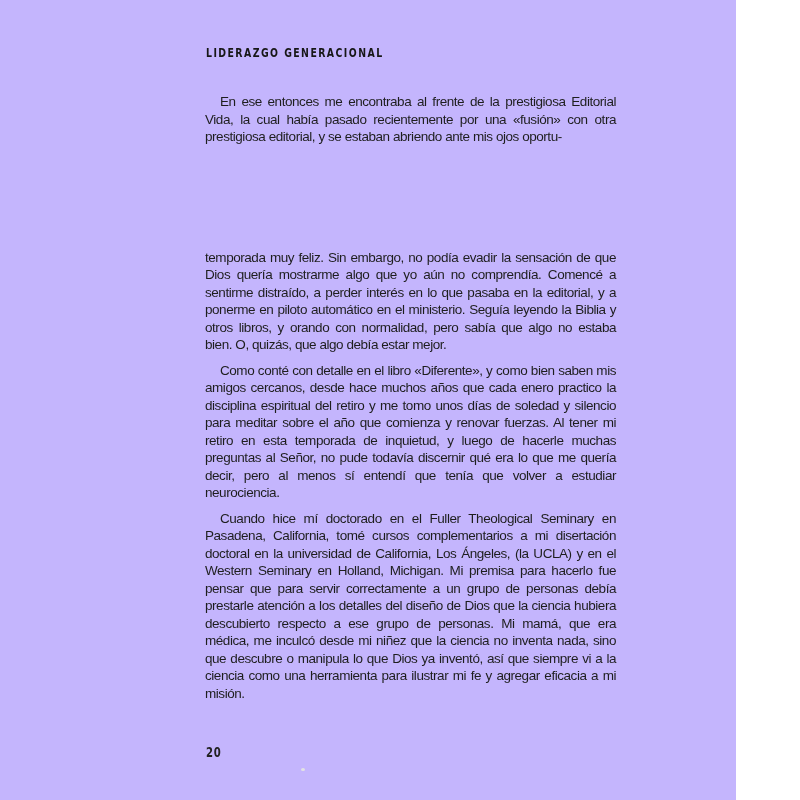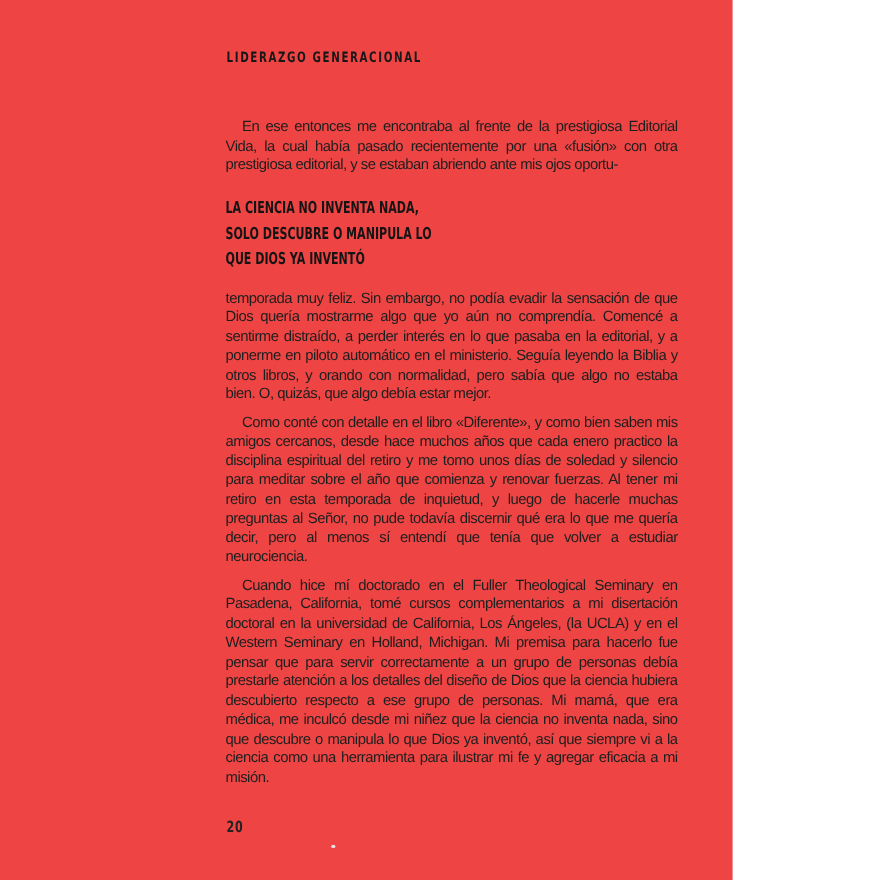--- a/index.html
+++ b/index.html
@@ -2,42 +2,42 @@
 <html lang="es"><head>
 <meta charset="utf-8">
 <style>
   html, body {
     margin: 0;
     padding: 0;
     background: #ffffff;
   }
   .page {
     position: relative;
-    width: 666px;
+    width: 736px;
     height: 800px;
-    background: #ef4444;
+    background: #c4b5fd;
     overflow: hidden;
   }
   .running-header {
     position: absolute;
     left: 206px;
     top: 45px;
     font-family: "DejaVu Sans", sans-serif;
     font-weight: bold;
     font-size: 13px;
     letter-spacing: 2px;
     white-space: nowrap;
     transform: scaleX(0.72);
     transform-origin: 0 0;
     color: #171717;
   }
   .content {
     position: absolute;
     left: 205px;
-    top: 106px;
+    top: 93px;
     width: 411px;
     font-family: "Liberation Sans", sans-serif;
     font-size: 13.5px;
     line-height: 17.5px;
     letter-spacing: -0.45px;
     text-align: justify;
     color: #1e1e1e;
     hyphens: auto;
   }
   .content p { margin: 0; }
@@ -97,25 +97,20 @@
 
 <div class="page">
 
   <div class="running-header">LIDERAZGO GENERACIONAL</div>
 
   <div class="content">
 
     <p class="indent">En ese entonces me encontraba al frente de la prestigiosa Editorial Vida, la cual había pasado recientemente por una «fusión» con otra prestigiosa editorial, y se estaban abriendo ante mis ojos oportu-</p>
 
     <div class="quote-row">
-      <aside class="pull-quote">
-        <div class="pq-line">LA CIENCIA NO INVENTA NADA,</div>
-        <div class="pq-line">SOLO DESCUBRE O MANIPULA LO</div>
-        <div class="pq-line">QUE DIOS YA INVENTÓ</div>
-      </aside>
     </div>
 
     <p>temporada muy feliz. Sin embargo, no podía evadir la sensación de que Dios quería mostrarme algo que yo aún no comprendía. Comencé a sentirme distraído, a perder interés en lo que pasaba en la editorial, y a ponerme en piloto automático en el ministerio. Seguía leyendo la Biblia y otros libros, y orando con normalidad, pero sabía que algo no estaba bien. O, quizás, que algo debía estar mejor.</p>
 
     <p class="indent spaced">Como conté con detalle en el libro «Diferente», y como bien saben mis amigos cercanos, desde hace muchos años que cada enero practico la disciplina espiritual del retiro y me tomo unos días de soledad y silencio para meditar sobre el año que comienza y renovar fuerzas. Al tener mi retiro en esta temporada de inquietud, y luego de hacerle muchas preguntas al Señor, no pude todavía discernir qué era lo que me quería decir, pero al menos sí entendí que tenía que volver a estudiar neurociencia.</p>
 
     <p class="indent spaced">Cuando hice mí doctorado en el Fuller Theological Seminary en Pasadena, California, tomé cursos complementarios a mi disertación doctoral en la universidad de California, Los Ángeles, (la UCLA) y en el Western Seminary en Holland, Michigan. Mi premisa para hacerlo fue pensar que para servir correctamente a un grupo de personas debía prestarle atención a los detalles del diseño de Dios que la ciencia hubiera descubierto respecto a ese grupo de personas. Mi mamá, que era médica, me inculcó desde mi niñez que la ciencia no inventa nada, sino que descubre o manipula lo que Dios ya inventó, así que siempre vi a la ciencia como una herramienta para ilustrar mi fe y agregar eficacia a mi misión.</p>
 
   </div>
 

